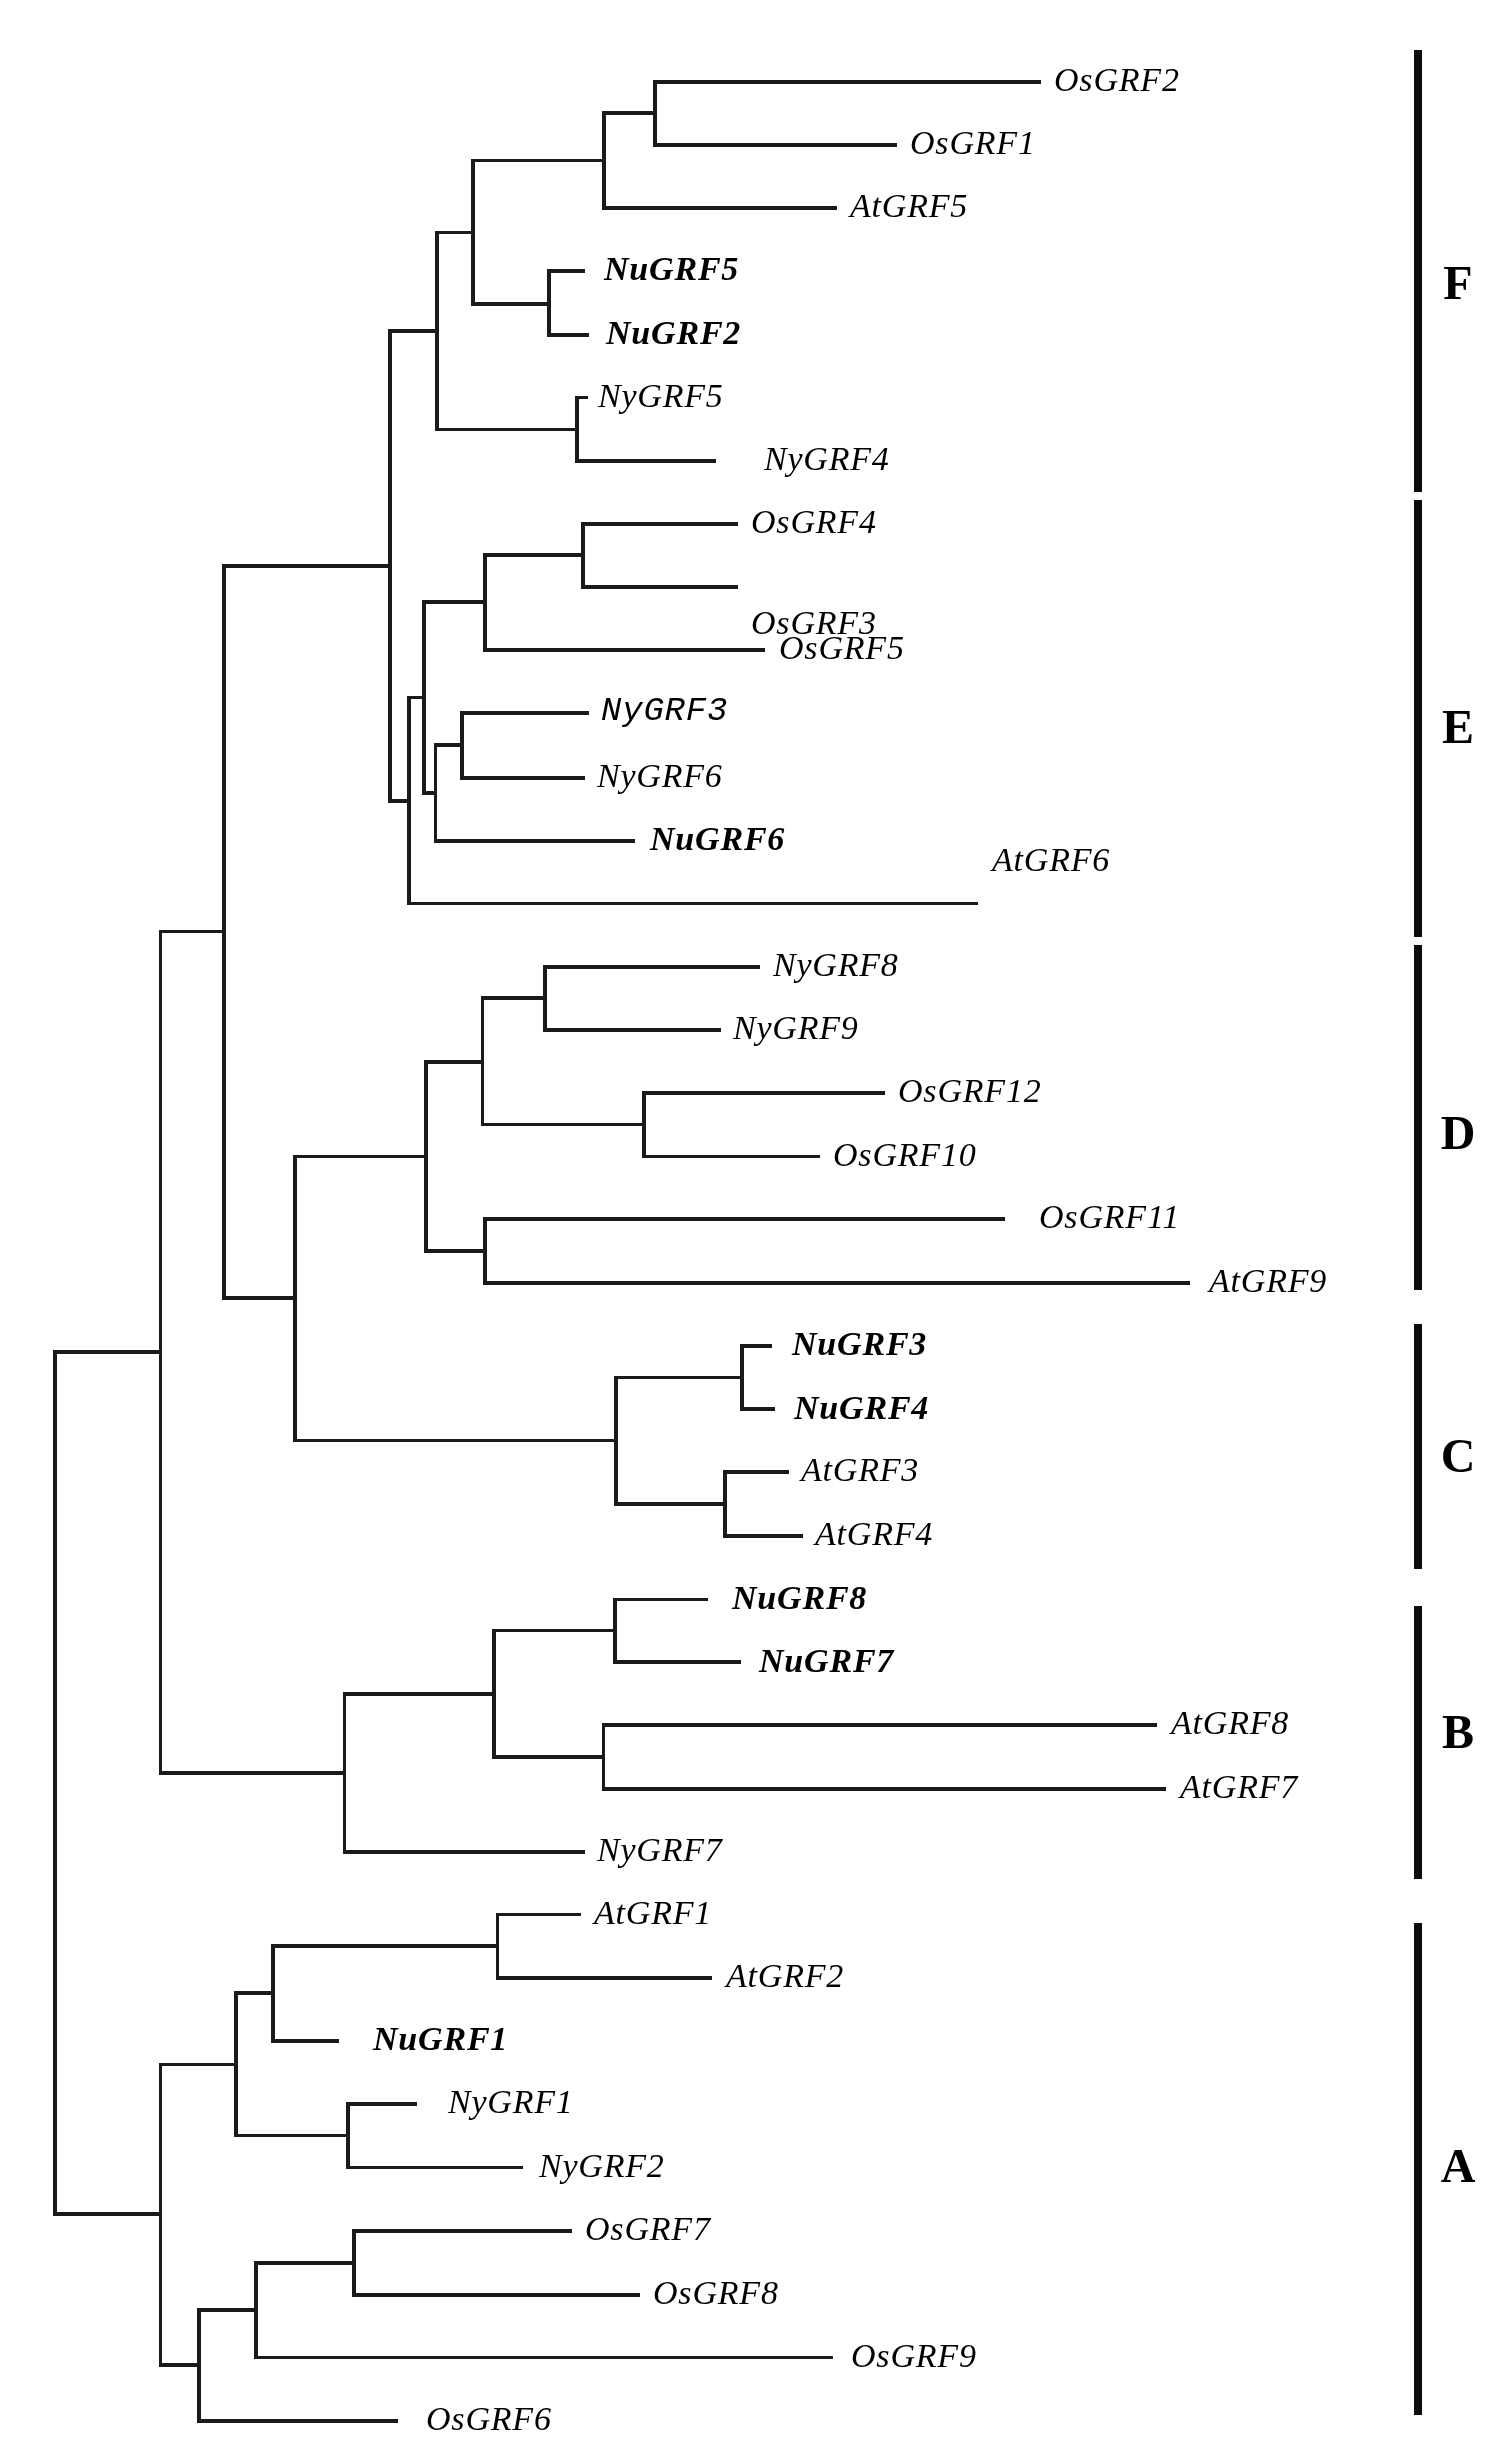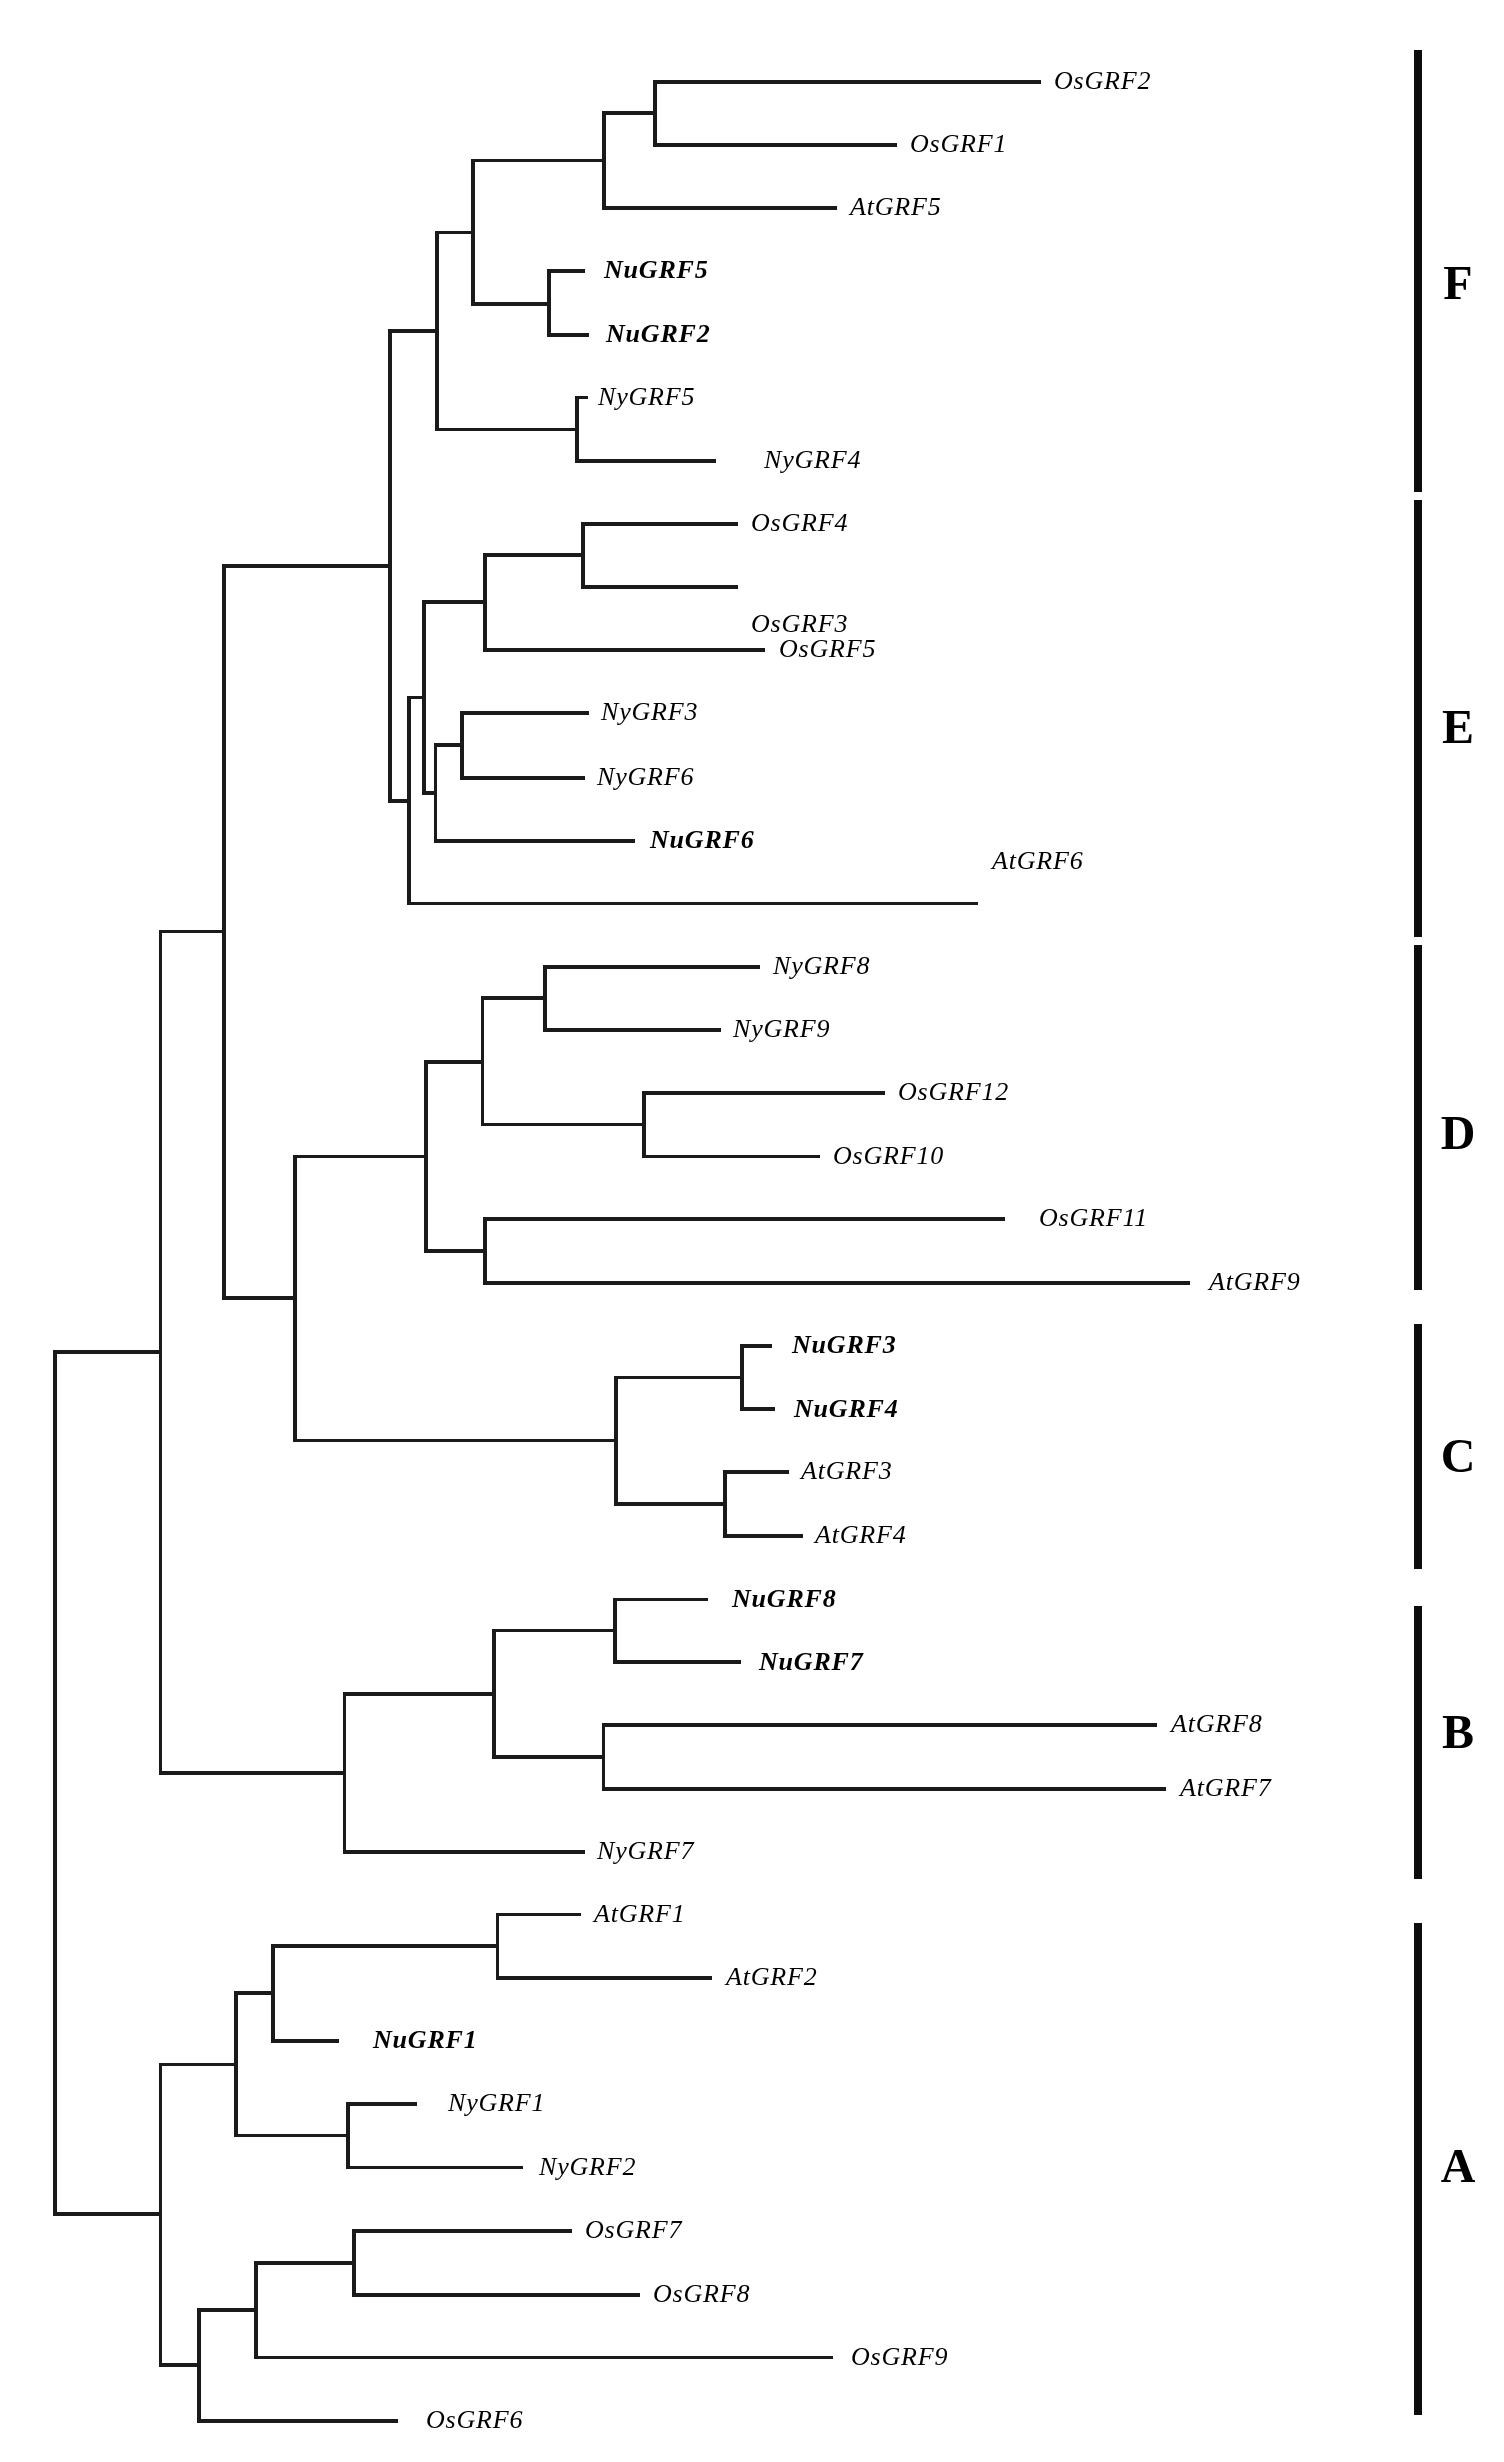--- a/index.html
+++ b/index.html
@@ -8,21 +8,21 @@
     width: 1504px;
     height: 2462px;
     background: #ffffff;
     overflow: hidden;
     font-family: "Liberation Serif", serif;
   }
   #tree-svg { position: absolute; left: 0; top: 0; }
   .taxon-label {
     position: absolute;
     font-style: italic;
-    font-size: 26px;
+    font-size: 34px;
     color: #000;
     white-space: nowrap;
     transform: translateY(-54%);
     letter-spacing: 0.8px;
   }
   .taxon-label.bold { font-weight: bold; }
   .group-bar {
     position: absolute;
     background: #0d0d0d;
   }
@@ -155,21 +155,21 @@
       <div class="taxon-label" style="left: 1054px; top: 82px;">OsGRF2</div>
       <div class="taxon-label" style="left: 910px; top: 145px;">OsGRF1</div>
       <div class="taxon-label" style="left: 850px; top: 208px;">AtGRF5</div>
       <div class="taxon-label bold" style="left: 604px; top: 271px;">NuGRF5</div>
       <div class="taxon-label bold" style="left: 606px; top: 335px;">NuGRF2</div>
       <div class="taxon-label" style="left: 598px; top: 398px;">NyGRF5</div>
       <div class="taxon-label" style="left: 729px; top: 461px; margin-left: 35px;">NyGRF4</div>
       <div class="taxon-label" style="left: 751px; top: 524px;">OsGRF4</div>
       <div class="taxon-label" style="left: 751px; top: 587px; margin-top: 38px;">OsGRF3</div>
       <div class="taxon-label" style="left: 779px; top: 650px;">OsGRF5</div>
-      <div class="taxon-label" style="left: 601px; top: 713px;">NyGRF3</div>
+      <div class="taxon-label" style="left: 601px; top: 713px; font-family: Liberation Mono, monospace;">NyGRF3</div>
       <div class="taxon-label" style="left: 597px; top: 778px;">NyGRF6</div>
       <div class="taxon-label bold" style="left: 650px; top: 841px;">NuGRF6</div>
       <div class="taxon-label" style="left: 992px; top: 862px; font-family: Liberation Serif, serif;">AtGRF6</div>
       <div class="taxon-label" style="left: 773px; top: 967px;">NyGRF8</div>
       <div class="taxon-label" style="left: 733px; top: 1030px;">NyGRF9</div>
       <div class="taxon-label" style="left: 898px; top: 1093px;">OsGRF12</div>
       <div class="taxon-label" style="left: 833px; top: 1157px;">OsGRF10</div>
       <div class="taxon-label" style="left: 1039px; top: 1219px;">OsGRF11</div>
       <div class="taxon-label" style="left: 1209px; top: 1283px;">AtGRF9</div>
       <div class="taxon-label bold" style="left: 792px; top: 1346px;">NuGRF3</div>

